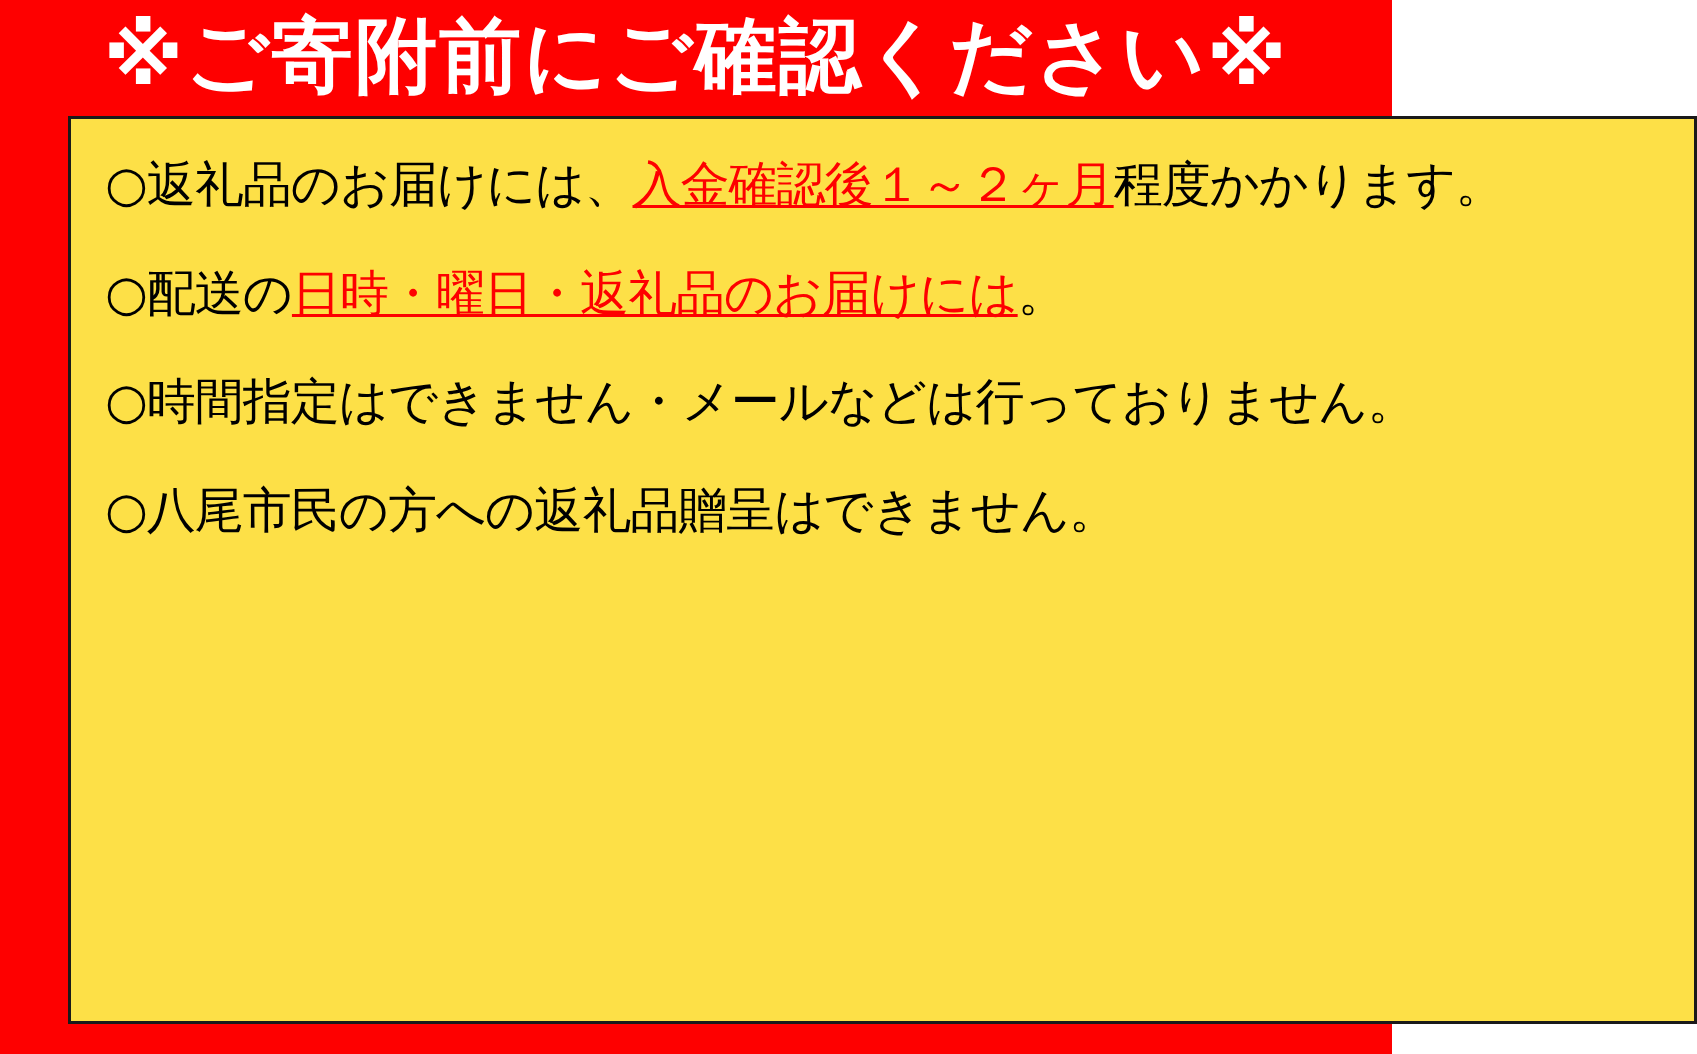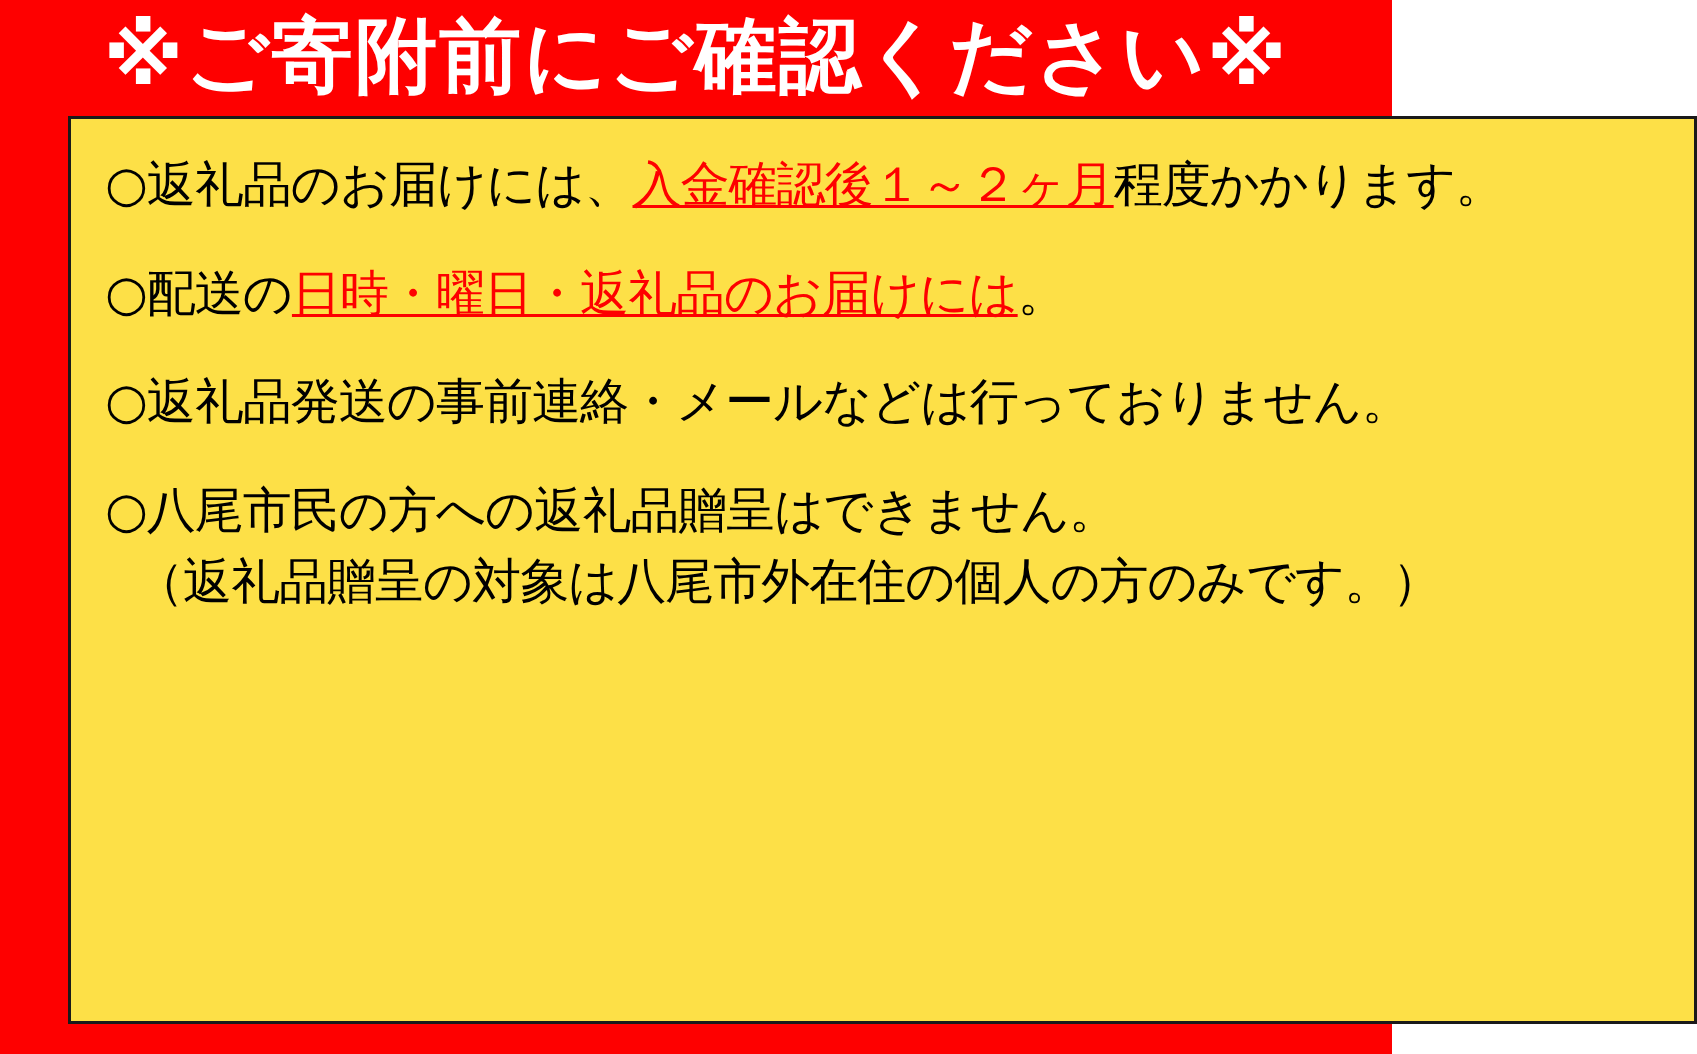--- a/index.html
+++ b/index.html
@@ -103,23 +103,22 @@
       <li class="notice-item">
         <span>○</span><span>返礼品のお届けには、</span><span class="em">入金確認後１～２ヶ月</span><span>程度かかります。</span>
       </li>
 
       <li class="notice-item">
         <span>○</span><span>配送の</span><span class="em">日時・曜日・返礼品のお届けには</span><span>。</span>
       </li>
 
 
       <li class="notice-item">
-        <span>○</span><span>返礼品発送の事前連絡・メールなどは行っておりません。</span>
+        <span>○</span><span>時間指定はできません・メールなどは行っておりません。</span>
       </li>
 
       <li class="notice-item">
         <span>○</span><span>八尾市民の方への返礼品贈呈はできません。</span>
-        <span class="sub-line">（返礼品贈呈の対象は八尾市外在住の個人の方のみです。）</span>
       </li>
 
     </ul>
   </div>
 </div>
 
 </body></html>

